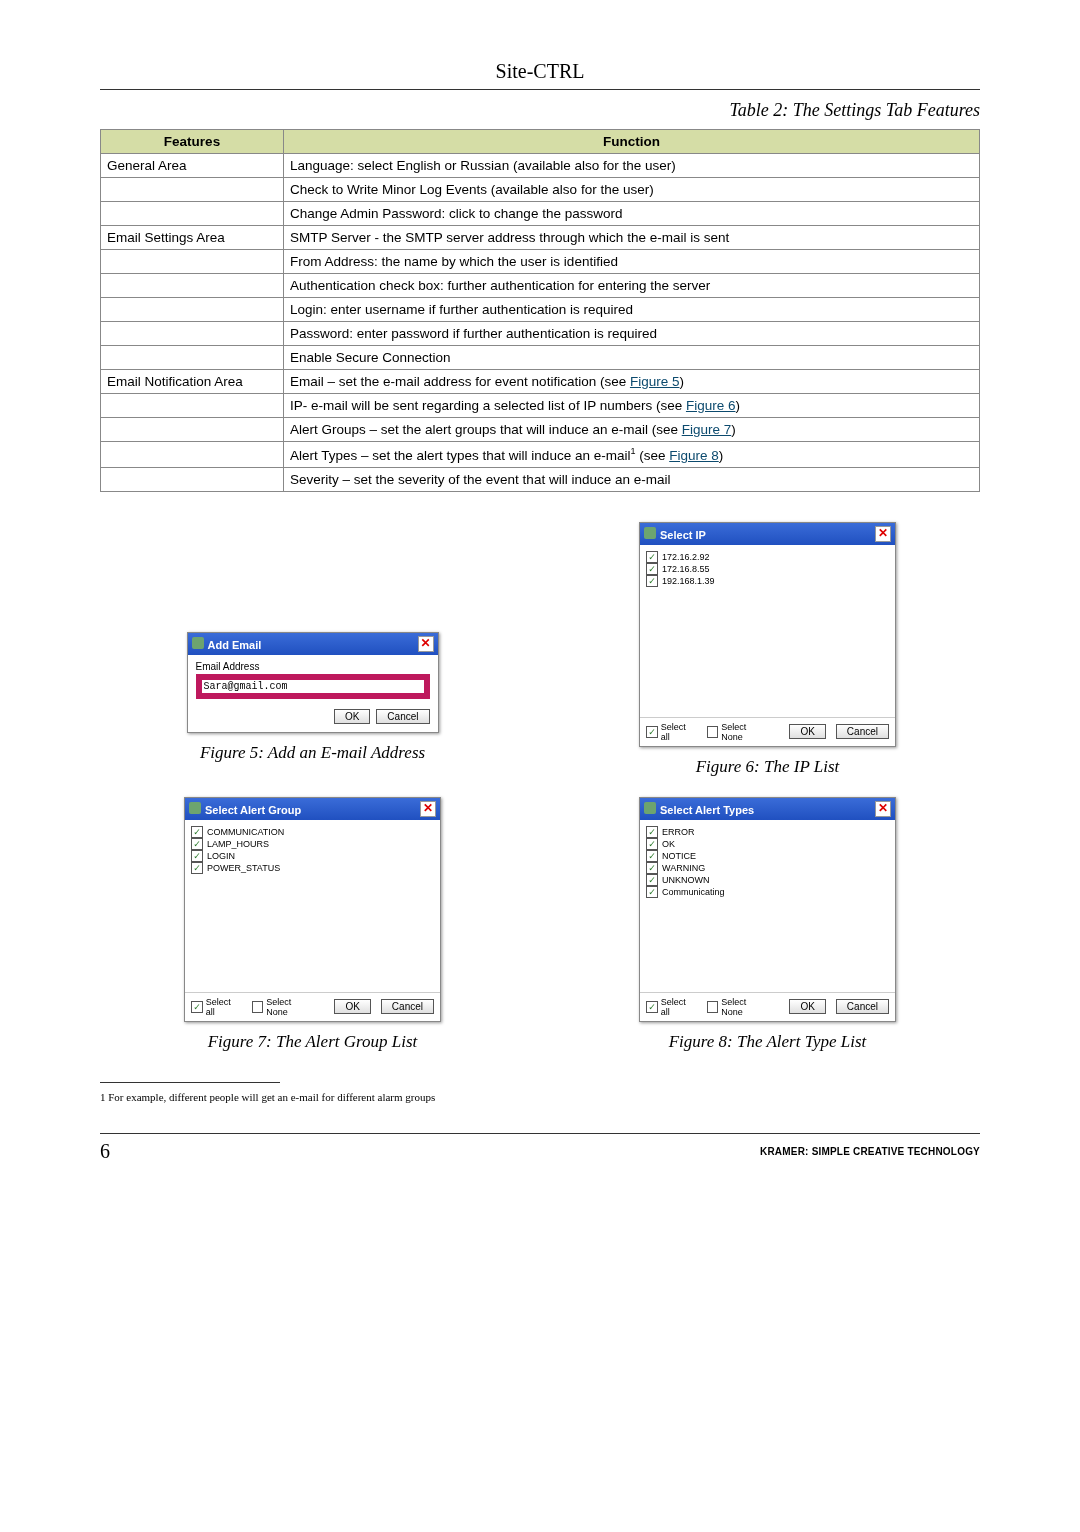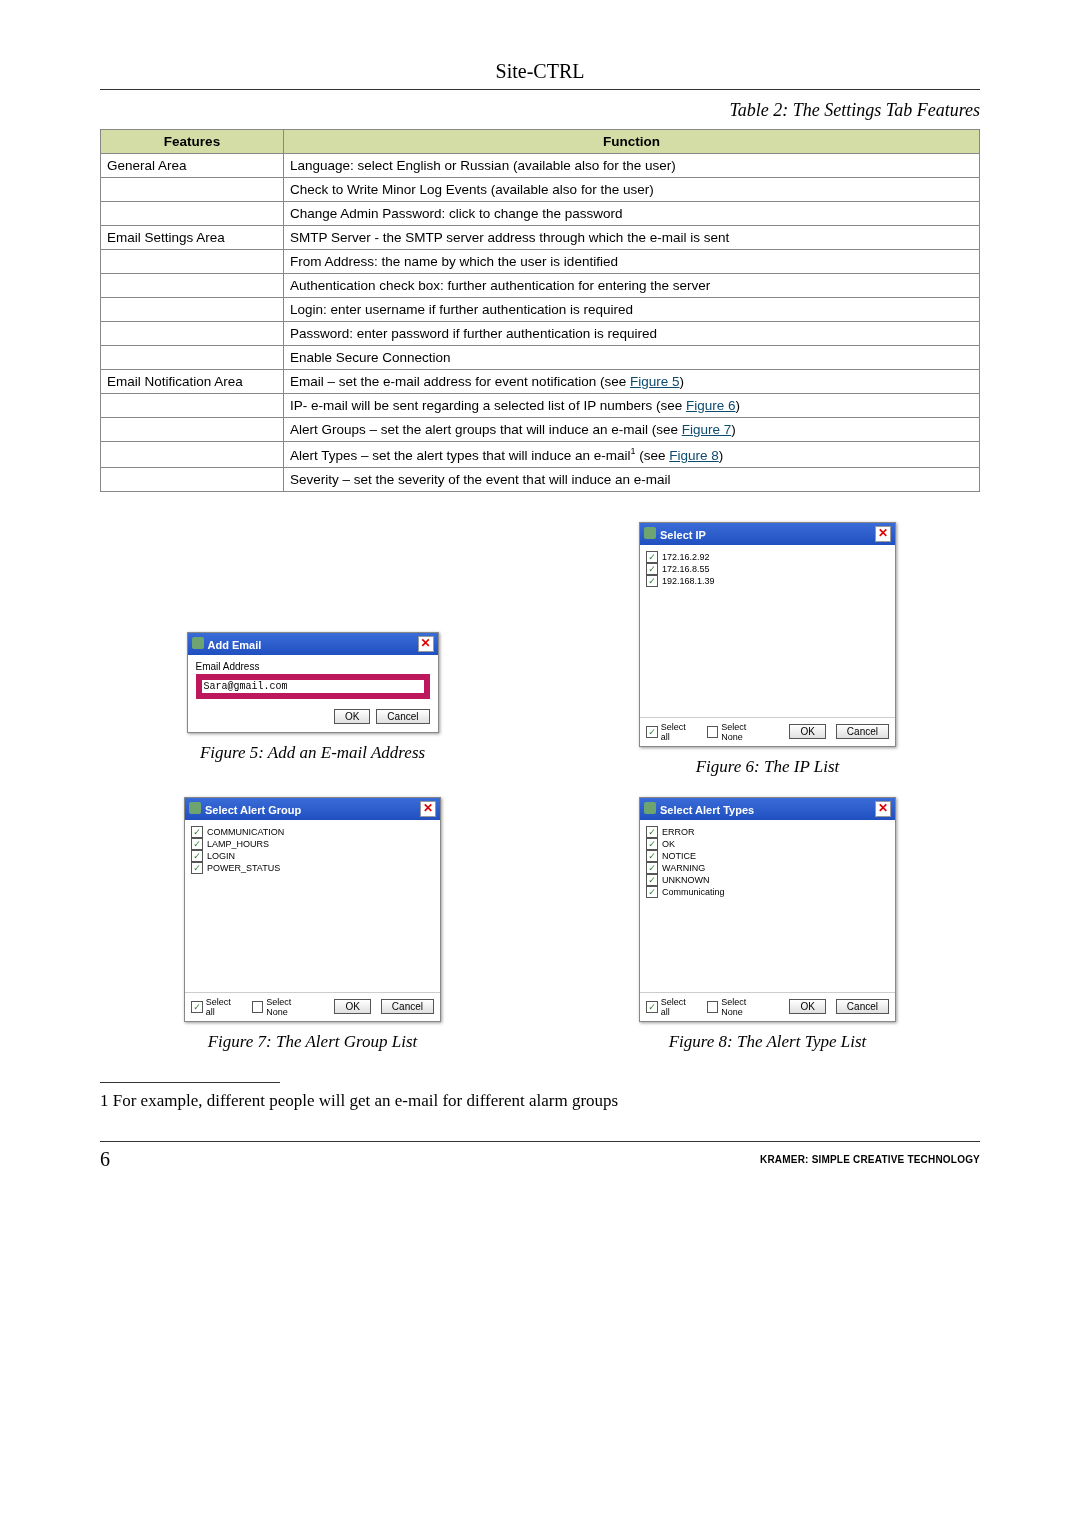--- a/index.html
+++ b/index.html
@@ -166,21 +166,21 @@
   gap: 3px;
 }
 .footnote-sep {
   margin-top: 30px;
   border: none;
   border-top: 1px solid #333;
   width: 180px;
   margin-left: 0;
 }
 .footnote {
-  font-size: 17px;
+  font-size: 11px;
   margin-top: 4px;
 }
 .page-footer {
   margin-top: 30px;
   border-top: 1px solid #333;
   padding-top: 6px;
   display: flex;
   justify-content: space-between;
   align-items: center;
 }

